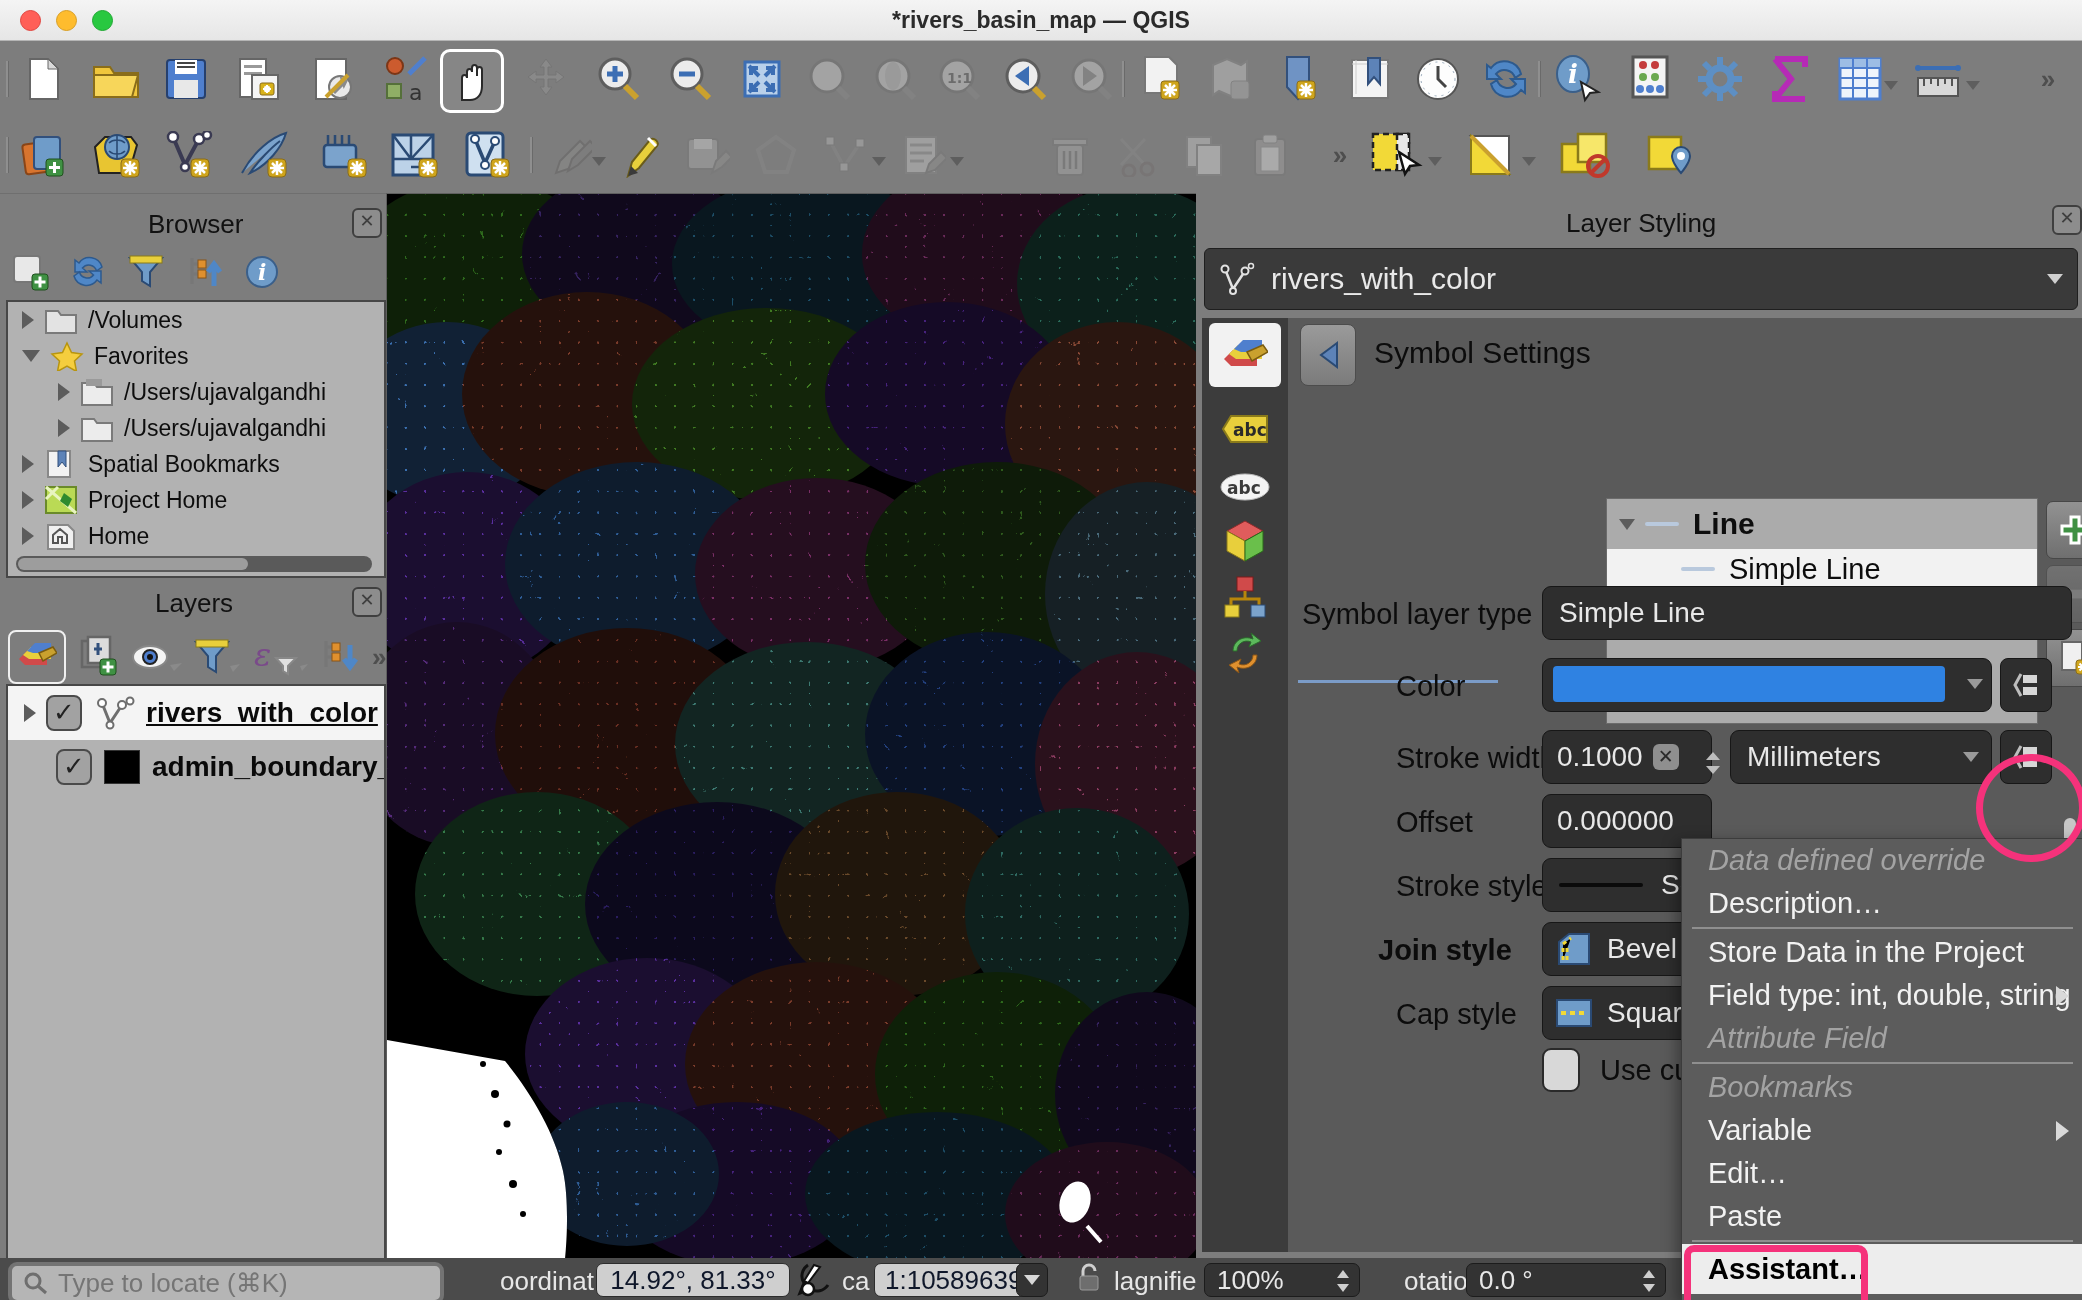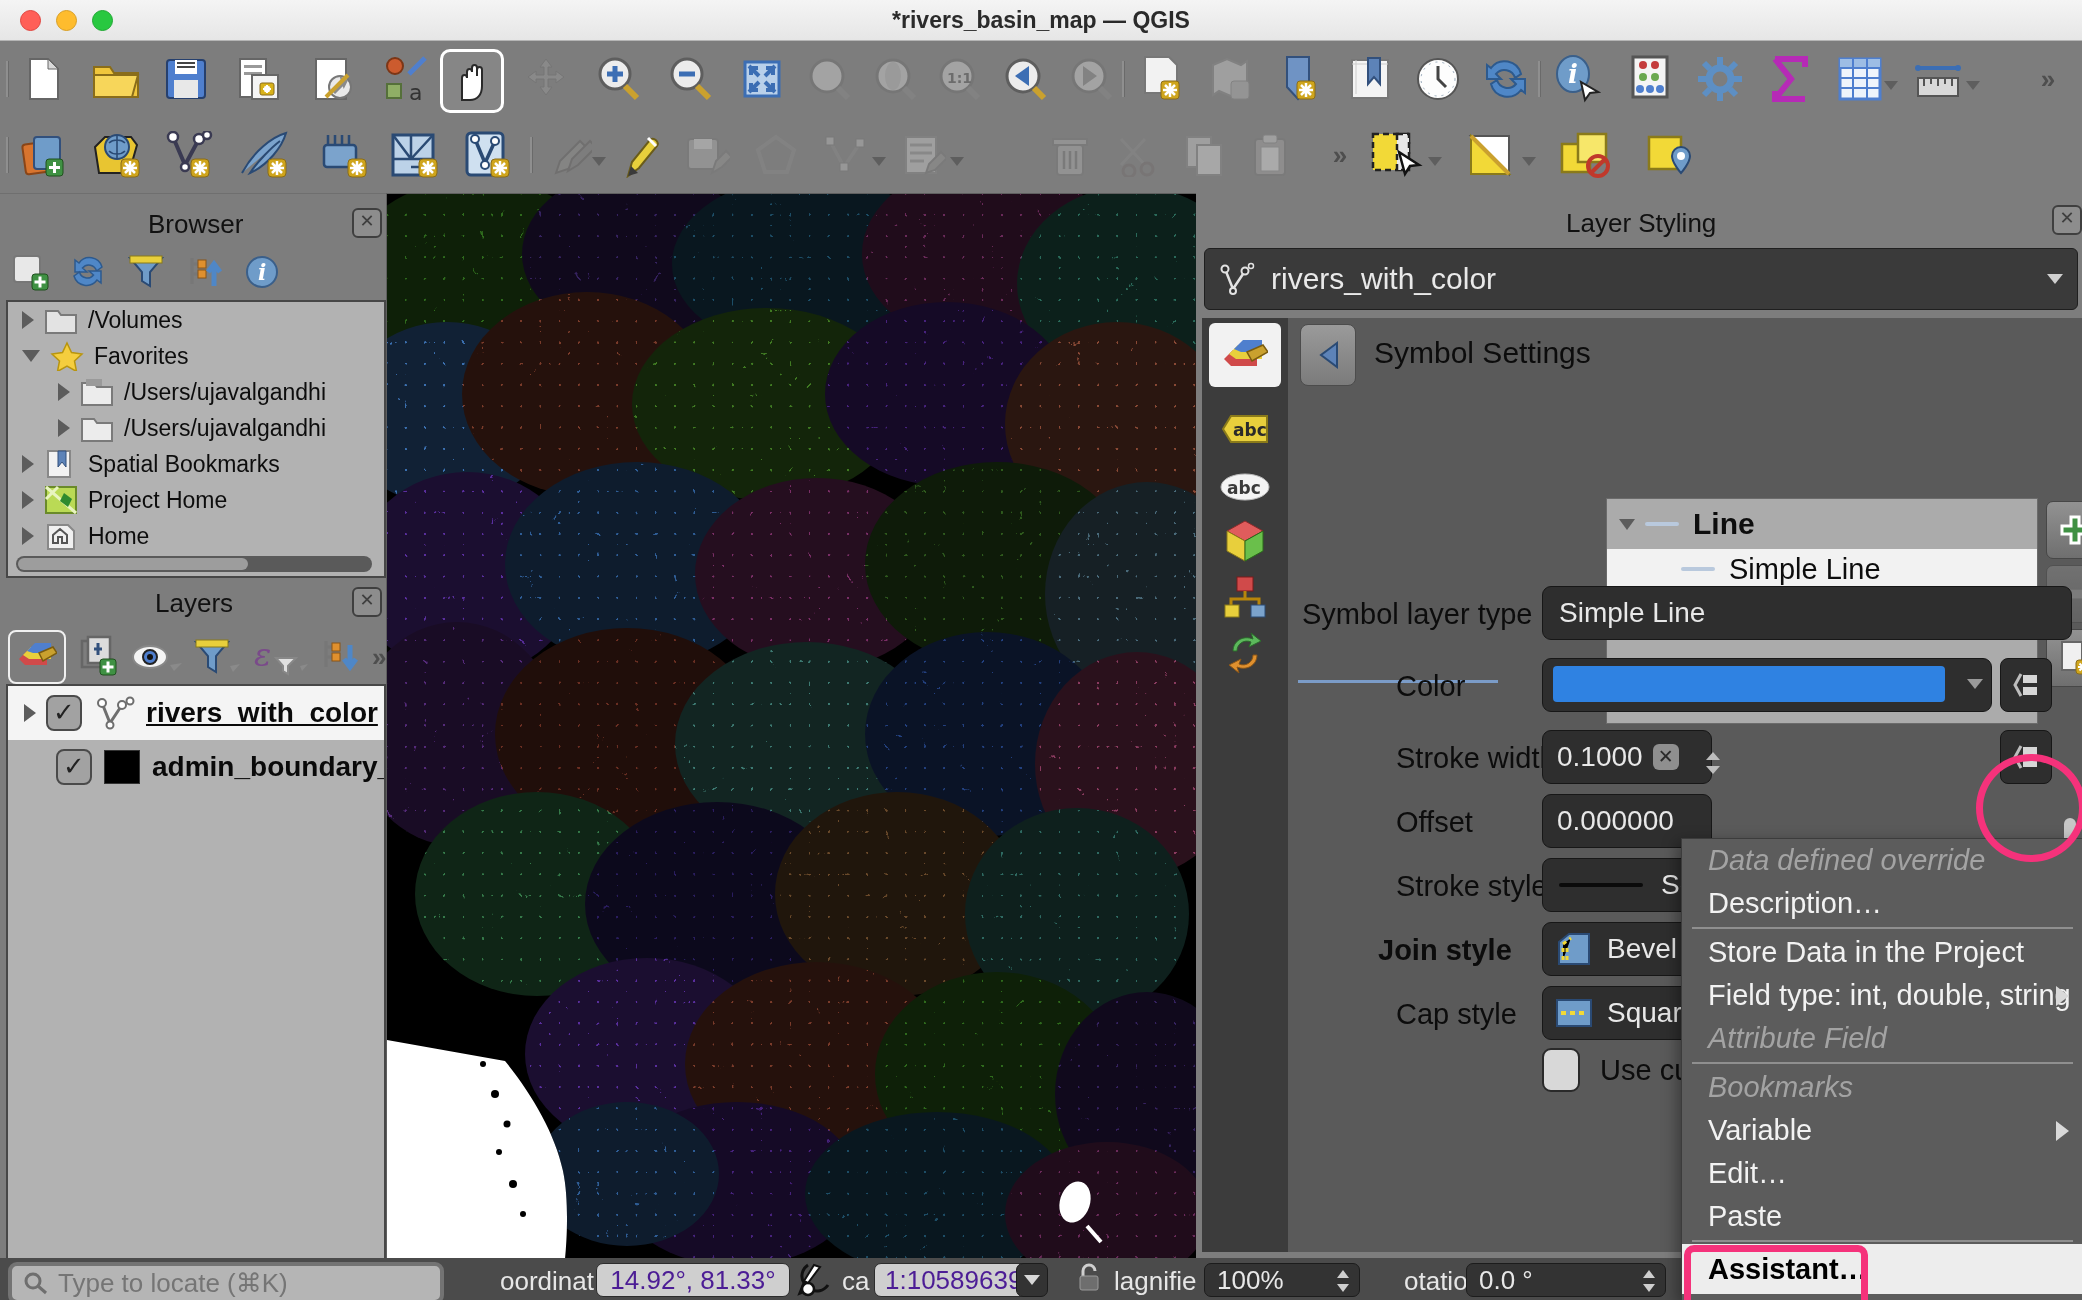--- a/index.html
+++ b/index.html
@@ -93,21 +93,21 @@
     border-radius:10px;z-index:60;pointer-events:none;}
   
   .statusbar{position:absolute;left:0;top:1258px;width:2082px;height:42px;background:#4b4b4b;z-index:10;}
   .locate{position:absolute;left:8px;top:4px;width:428px;height:34px;background:#b5b5b5;border:4px solid #737373;
     border-radius:9px;display:flex;align-items:center;}
   .locate input{border:none;background:transparent;outline:none;font-size:26px;color:#474747;width:360px;
     font-family:"Liberation Sans","DejaVu Sans",sans-serif;}
   .sblabel{position:absolute;top:8px;font-size:26px;color:#e6e6e6;white-space:nowrap;}
   .sbbox{position:absolute;top:5px;height:32px;border-radius:7px;display:flex;align-items:center;justify-content:center;
     font-size:26px;}
-  .sbbox.light{background:#cfcfcf;border:1px solid #2d2d2d;color:#4c1d95;}
+  .sbbox.light{background:#cfcfcf;border:1px solid #2d2d2d;color:#0f172a;}
   .sbbox.dark{background:#333;border:1px solid #1c1c1c;color:#e8e8e8;justify-content:flex-start;padding-left:12px;}
 </style>
 </head>
 <body>
 
 <div class="screen">
 
   <div class="titlebar">
     <div class="tl">
       <span style="background:#ff5f57;border:1px solid #e0443e;"></span>
@@ -840,20 +840,24 @@
 
       <div class="plabel" style="left:108px;top:424px;">Stroke width</div>
       <div class="dfield" style="left:254px;top:412px;width:168px;">
         <span style="margin-left:14px;">0.1000</span>
         <span style="margin-left:10px;width:26px;height:26px;border-radius:6px;background:#8f8f8f;color:#2a2a2a;font-size:19px;line-height:26px;text-align:center;font-weight:bold;">✕</span>
         <span class="spin" style="right:-26px;top:6px;position:relative;">
             <i class="up"></i>
             <i class="dn"></i>
           </span>
       </div>
+      <div class="dfield" style="left:442px;top:412px;width:260px;">
+        <span style="margin-left:16px;">Millimeters</span>
+        <span class="ddown" style="margin-left:auto;margin-right:12px;border-top-color:#9a9a9a;"></span>
+      </div>
       <div class="ovbtn" style="left:712px;top:412px;">
         <svg width="26" height="30">
             <path d="M8 4L2 15l6 11" fill="none" stroke="#bdbdbd" stroke-width="3"></path>
             <rect x="10" y="5" width="14" height="8" fill="#d6d6d6"></rect>
             <rect x="10" y="17" width="14" height="8" fill="#d6d6d6"></rect>
           </svg>
       </div>
 
       <div class="plabel" style="left:108px;top:488px;">Offset</div>
       <div class="dfield" style="left:254px;top:476px;width:168px;">

